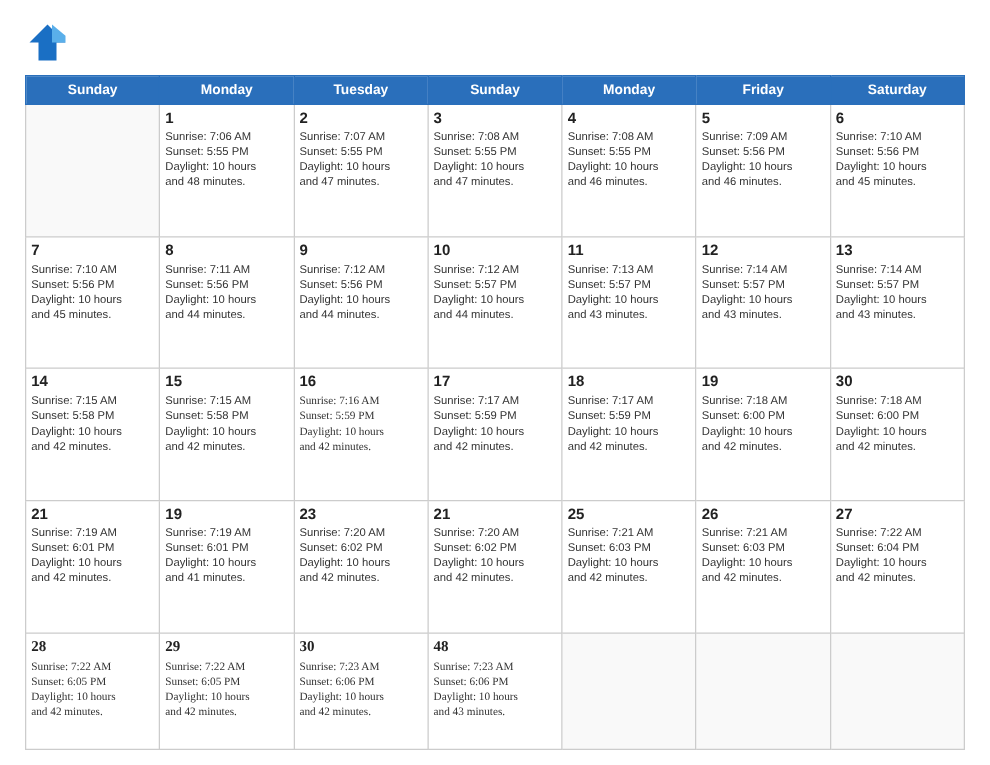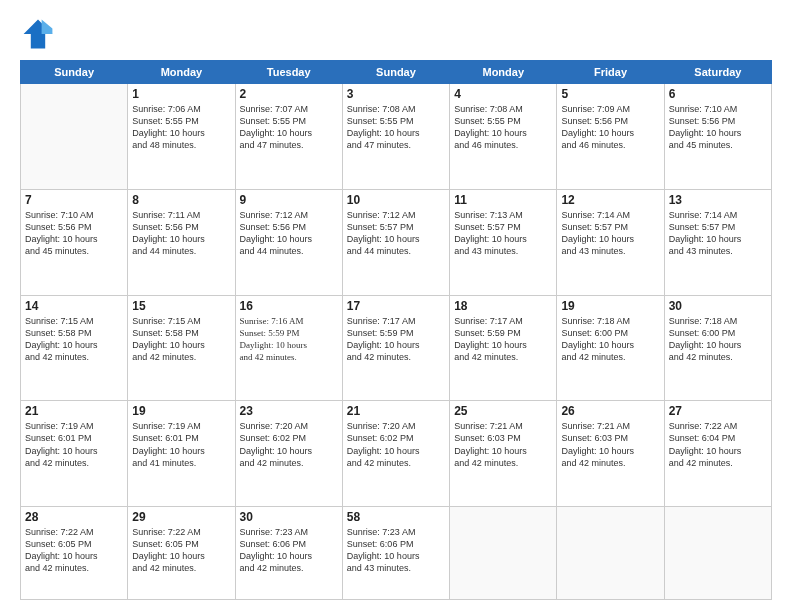--- a/index.html
+++ b/index.html
@@ -94,20 +94,21 @@
     .cell-info {
       font-size: 9px;
       line-height: 1.35;
       color: #333;
     }
     .empty-cell {
       background: #f9f9f9;
     }
     .last-row td {
       height: 72px;
+      font-family: Liberation Serif, serif;
     }
   </style>
 </head>
 <body>
 
 <div class="page">
   <div class="header">
     <div class="logo">
       <svg class="logo-icon" viewBox="0 0 40 40">
         <polygon points="20,4 36,20 28,20 28,36 12,36 12,20 4,20" fill="#1a6fc4"></polygon>
@@ -351,21 +352,21 @@
 and 42 minutes.</div>
           </td>
           <td>
             <span class="day-num">30</span>
             <div class="cell-info" style="white-space: pre-line;">Sunrise: 7:23 AM
 Sunset: 6:06 PM
 Daylight: 10 hours
 and 42 minutes.</div>
           </td>
           <td>
-            <span class="day-num">58</span>
+            <span class="day-num">48</span>
             <div class="cell-info" style="white-space: pre-line;">Sunrise: 7:23 AM
 Sunset: 6:06 PM
 Daylight: 10 hours
 and 43 minutes.</div>
           </td>
           <td class="empty-cell"></td>
           <td class="empty-cell"></td>
           <td class="empty-cell"></td>
         </tr>
       </tbody>

